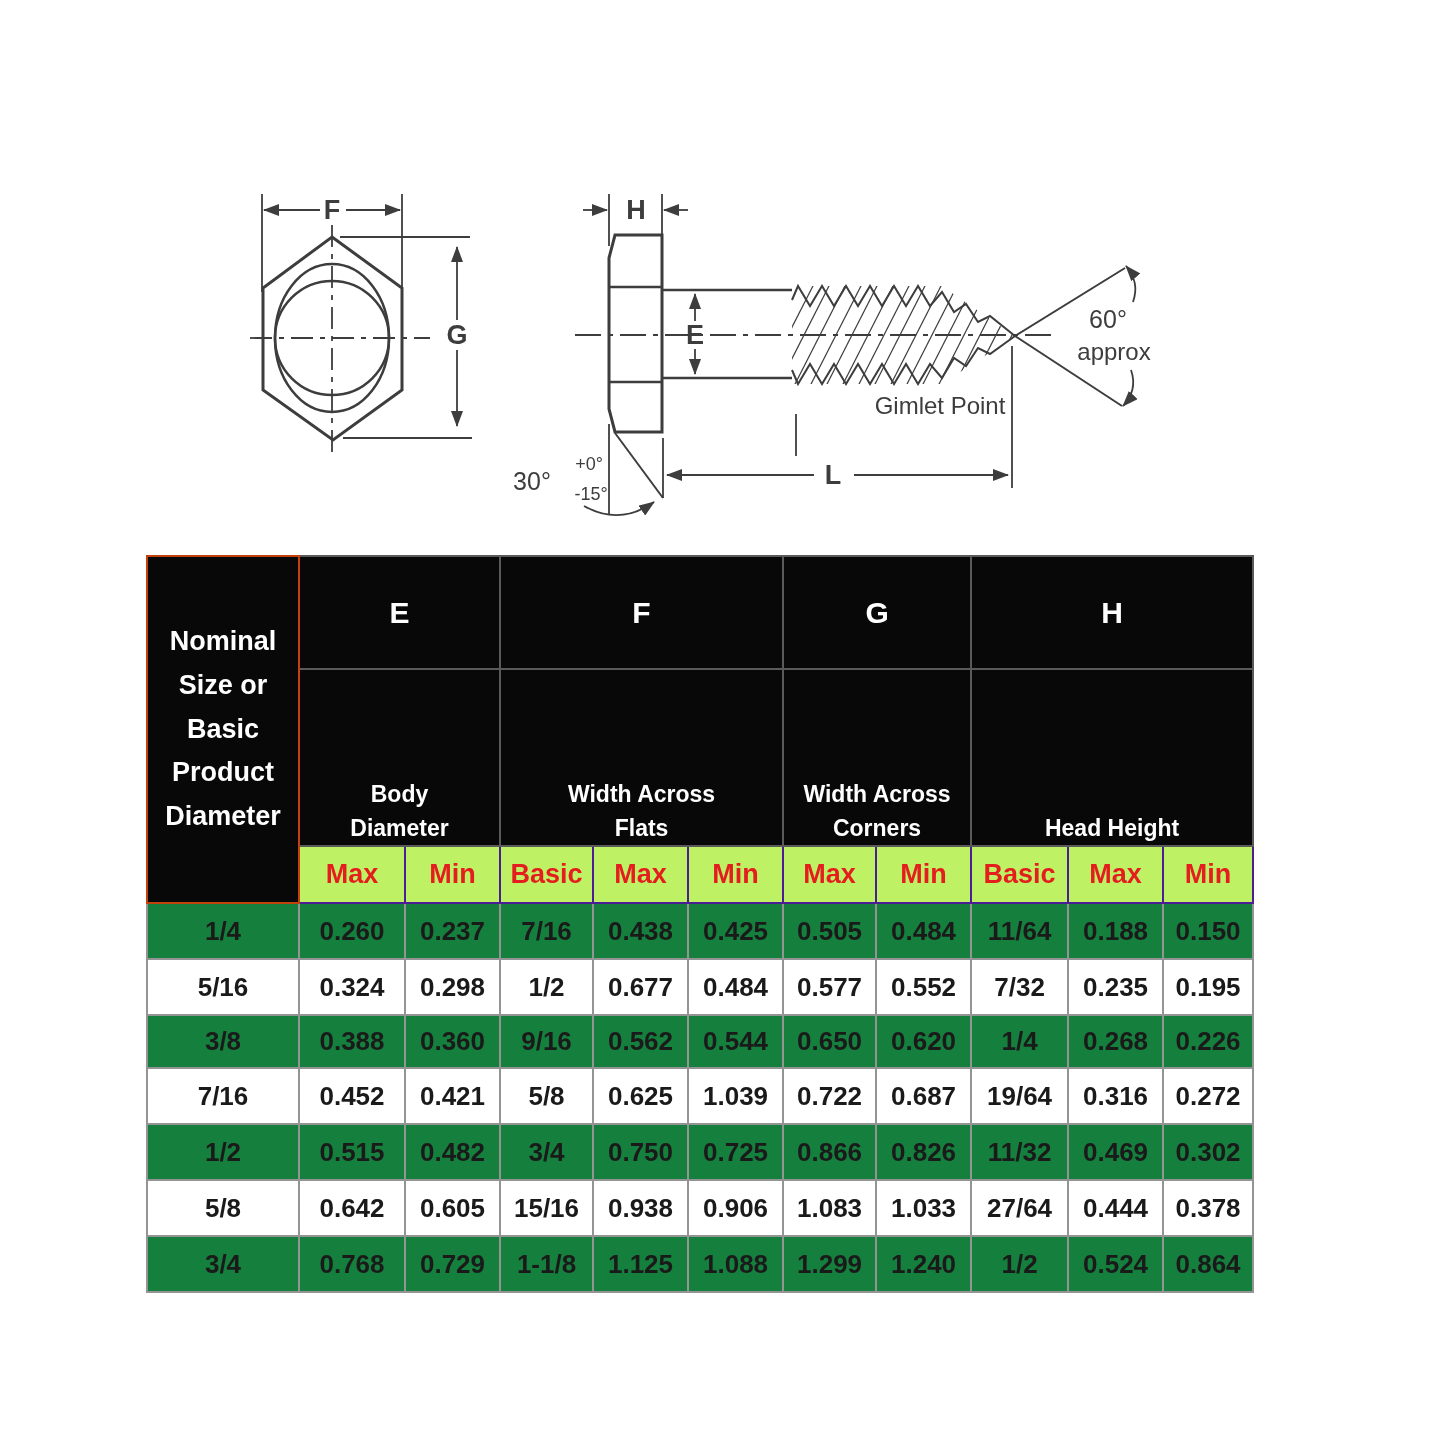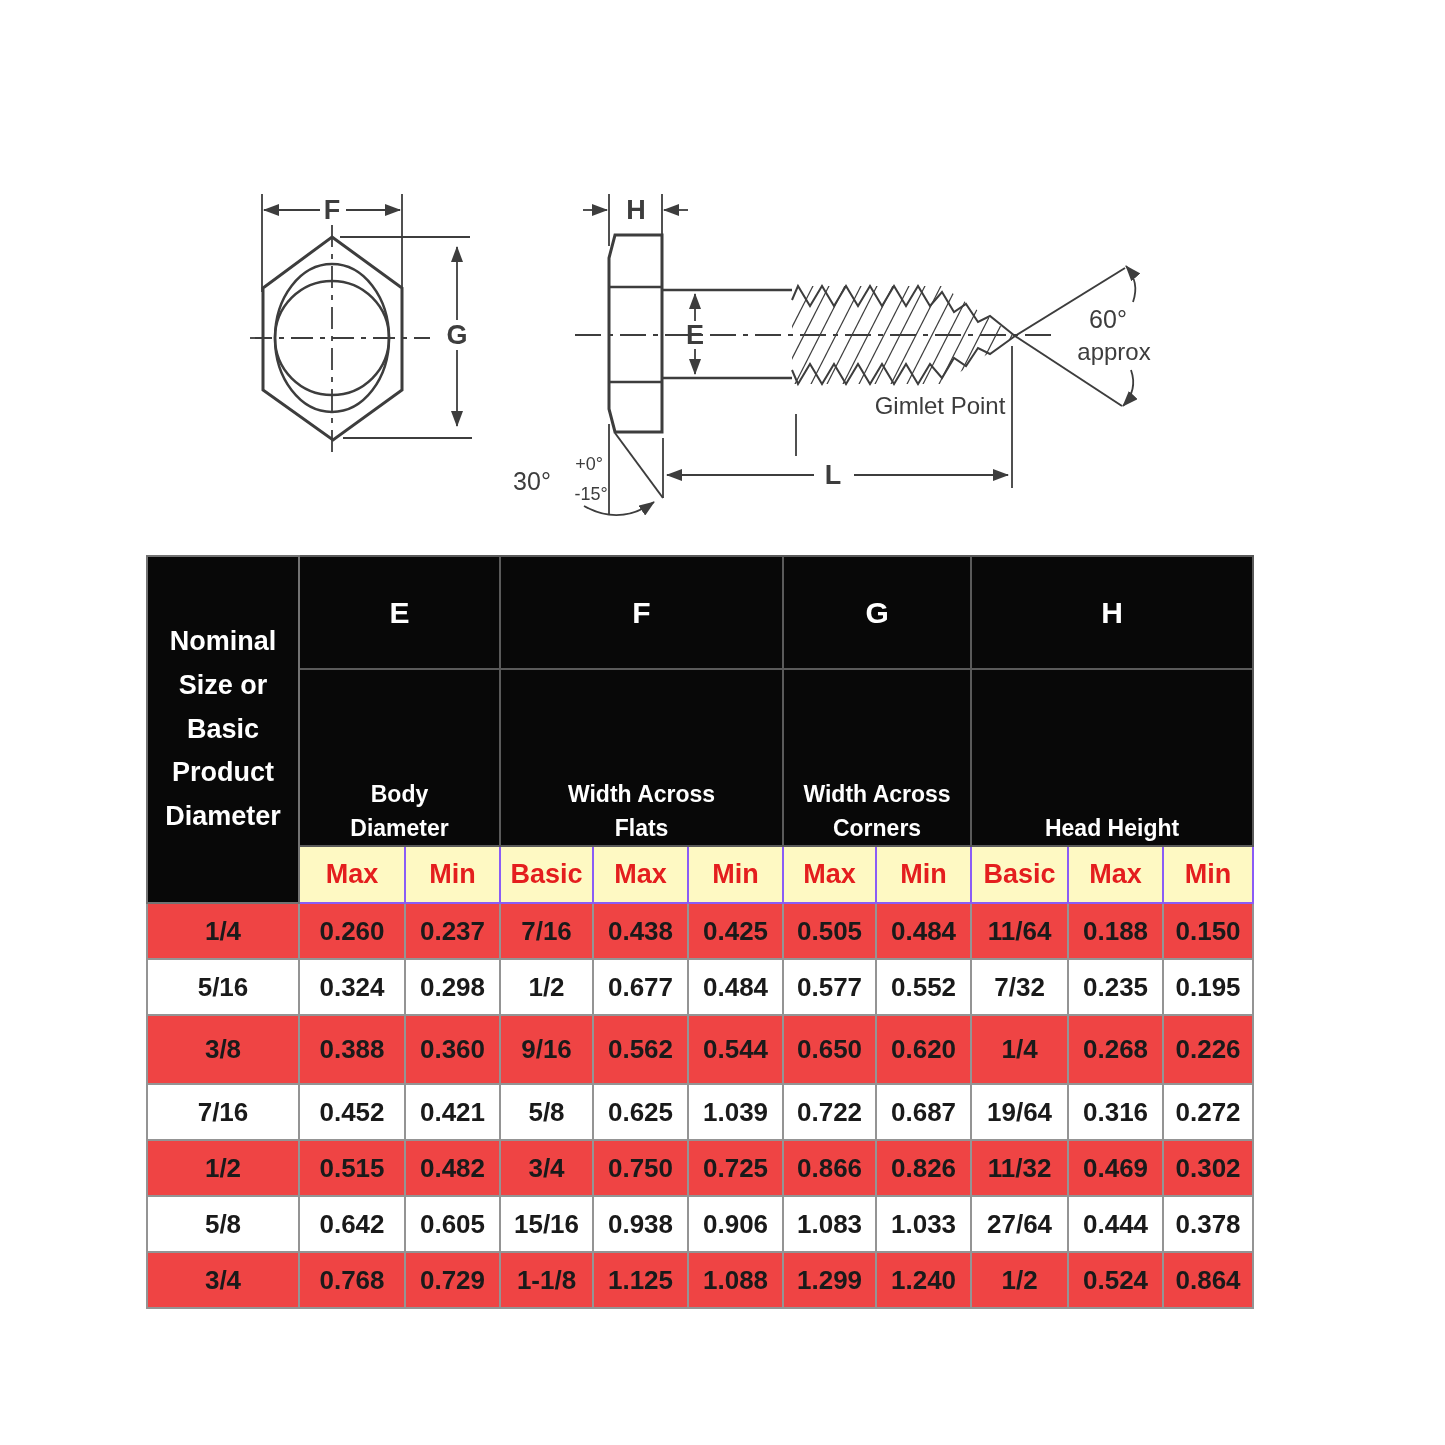--- a/index.html
+++ b/index.html
@@ -10,28 +10,28 @@
   .diagram text{fill:#3d3d3d;font-family:"Liberation Sans",sans-serif;}
   .dimletter{font-size:27px;font-weight:bold;}
   .dimword{font-size:24px;}
   .dimsmall{font-size:18px;}
   .dim25{font-size:25px;}
   
   table.spec{position:absolute;left:146px;top:555px;width:1106px;border-collapse:collapse;
              table-layout:fixed;font-family:"Liberation Sans",sans-serif;}
   table.spec td{padding:0;text-align:center;overflow:hidden;}
   td.hcell{background:#080808;color:#ffffff;font-weight:bold;border:2px solid #5a5a5a;}
-  td.corner{background:#080808;color:#ffffff;font-weight:bold;border:2px solid #737373;
+  td.corner{background:#080808;color:#ffffff;font-weight:bold;border:2px solid #c2410c;
             font-size:27px;line-height:1.62;white-space:pre-line;vertical-align:middle;}
   td.letter{font-size:30px;vertical-align:middle;}
   td.desc{font-size:23px;line-height:1.45;white-space:pre-line;vertical-align:bottom;padding-bottom:10px;}
-  td.sub{background:#fef9c3;color:#e41e1e;font-weight:bold;font-size:27px;
-         border:2px solid #8b5cf6;vertical-align:middle;}
+  td.sub{background:#bef264;color:#e41e1e;font-weight:bold;font-size:27px;
+         border:2px solid #4c1d95;vertical-align:middle;}
   td.d{font-weight:bold;font-size:26px;color:#1a1a1a;border:2px solid #949494;vertical-align:middle;}
-  tr.alt td.d{background:#ef4444;}
+  tr.alt td.d{background:#15803d;}
   tr.plain td.d{background:#ffffff;}
 </style>
 </head>
 <body>
 
 <div class="canvas">
 
   <svg class="diagram" viewBox="0 0 1000 360" fill="none" stroke="#3d3d3d">
     <defs>
       <marker id="ar" viewBox="0 0 16 12" refX="15" refY="6" markerWidth="16" markerHeight="12" markerUnits="userSpaceOnUse" orient="auto">
@@ -209,21 +209,21 @@
         <td class="d">0.298</td>
         <td class="d">1/2</td>
         <td class="d">0.677</td>
         <td class="d">0.484</td>
         <td class="d">0.577</td>
         <td class="d">0.552</td>
         <td class="d">7/32</td>
         <td class="d">0.235</td>
         <td class="d">0.195</td>
       </tr>
-      <tr class="alt" style="height:69px">
+      <tr class="alt" style="height:53px">
         <td class="d">3/8</td>
         <td class="d">0.388</td>
         <td class="d">0.360</td>
         <td class="d">9/16</td>
         <td class="d">0.562</td>
         <td class="d">0.544</td>
         <td class="d">0.650</td>
         <td class="d">0.620</td>
         <td class="d">1/4</td>
         <td class="d">0.268</td>

